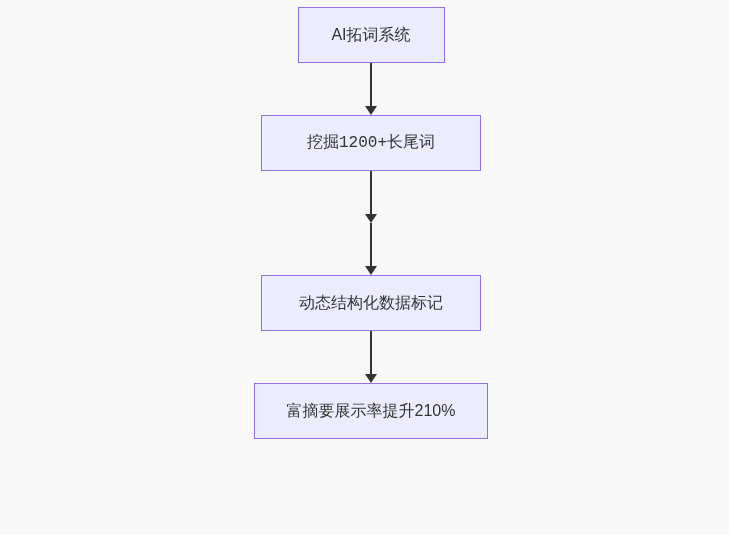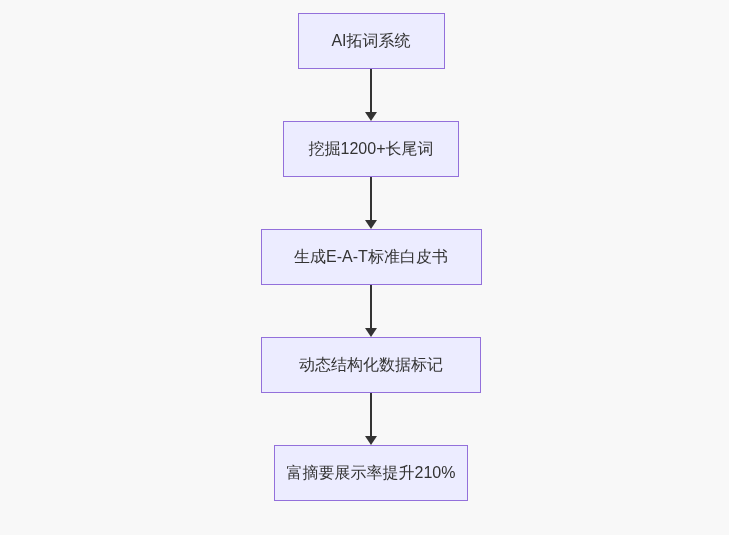--- a/index.html
+++ b/index.html
@@ -13,21 +13,21 @@
     font-family: "Liberation Sans", "DejaVu Sans", sans-serif;
     overflow: hidden;
   }
   .canvas {
     position: relative;
     width: 729px;
     height: 535px;
     display: flex;
     flex-direction: column;
     align-items: center;
-    padding-top: 13px;
+    padding-top: 7px;
     box-sizing: border-box;
   }
   .column {
     display: flex;
     flex-direction: column;
     align-items: center;
     margin-left: 13px; 
   }
   .node {
     height: 56px;
@@ -36,24 +36,24 @@
     border: 1px solid var(--node-border, #9370DB);
     color: var(--text, #333333);
     font-size: 16px;
     line-height: 1;
     display: flex;
     align-items: center;
     justify-content: center;
     white-space: nowrap;
   }
   .n1 { width: 147px; }
-  .n2 { width: 176px; }
+  .n2 { width: 220px; font-family: Liberation Mono, monospace; }
   .n3 { width: 221px; }
   .n4 { width: 220px; }
-  .n5 { width: 194px; }
+  .n5 { width: 234px; }
   .edge {
     height: 52px;
     width: 12px;
     display: flex;
     flex-direction: column;
     align-items: center;
   }
   .edge .shaft {
     width: 2px;
     flex: 1 1 auto;
@@ -84,23 +84,20 @@
 
     <div class="node n2">
       <span>挖掘1200+长尾词</span>
     </div>
 
     <div class="edge">
       <div class="shaft"></div>
       <div class="head"></div>
     </div>
 
-    <div class="node n3">
-      <span>生成E-A-T标准白皮书</span>
-    </div>
 
     <div class="edge">
       <div class="shaft"></div>
       <div class="head"></div>
     </div>
 
     <div class="node n4">
       <span>动态结构化数据标记</span>
     </div>
 

